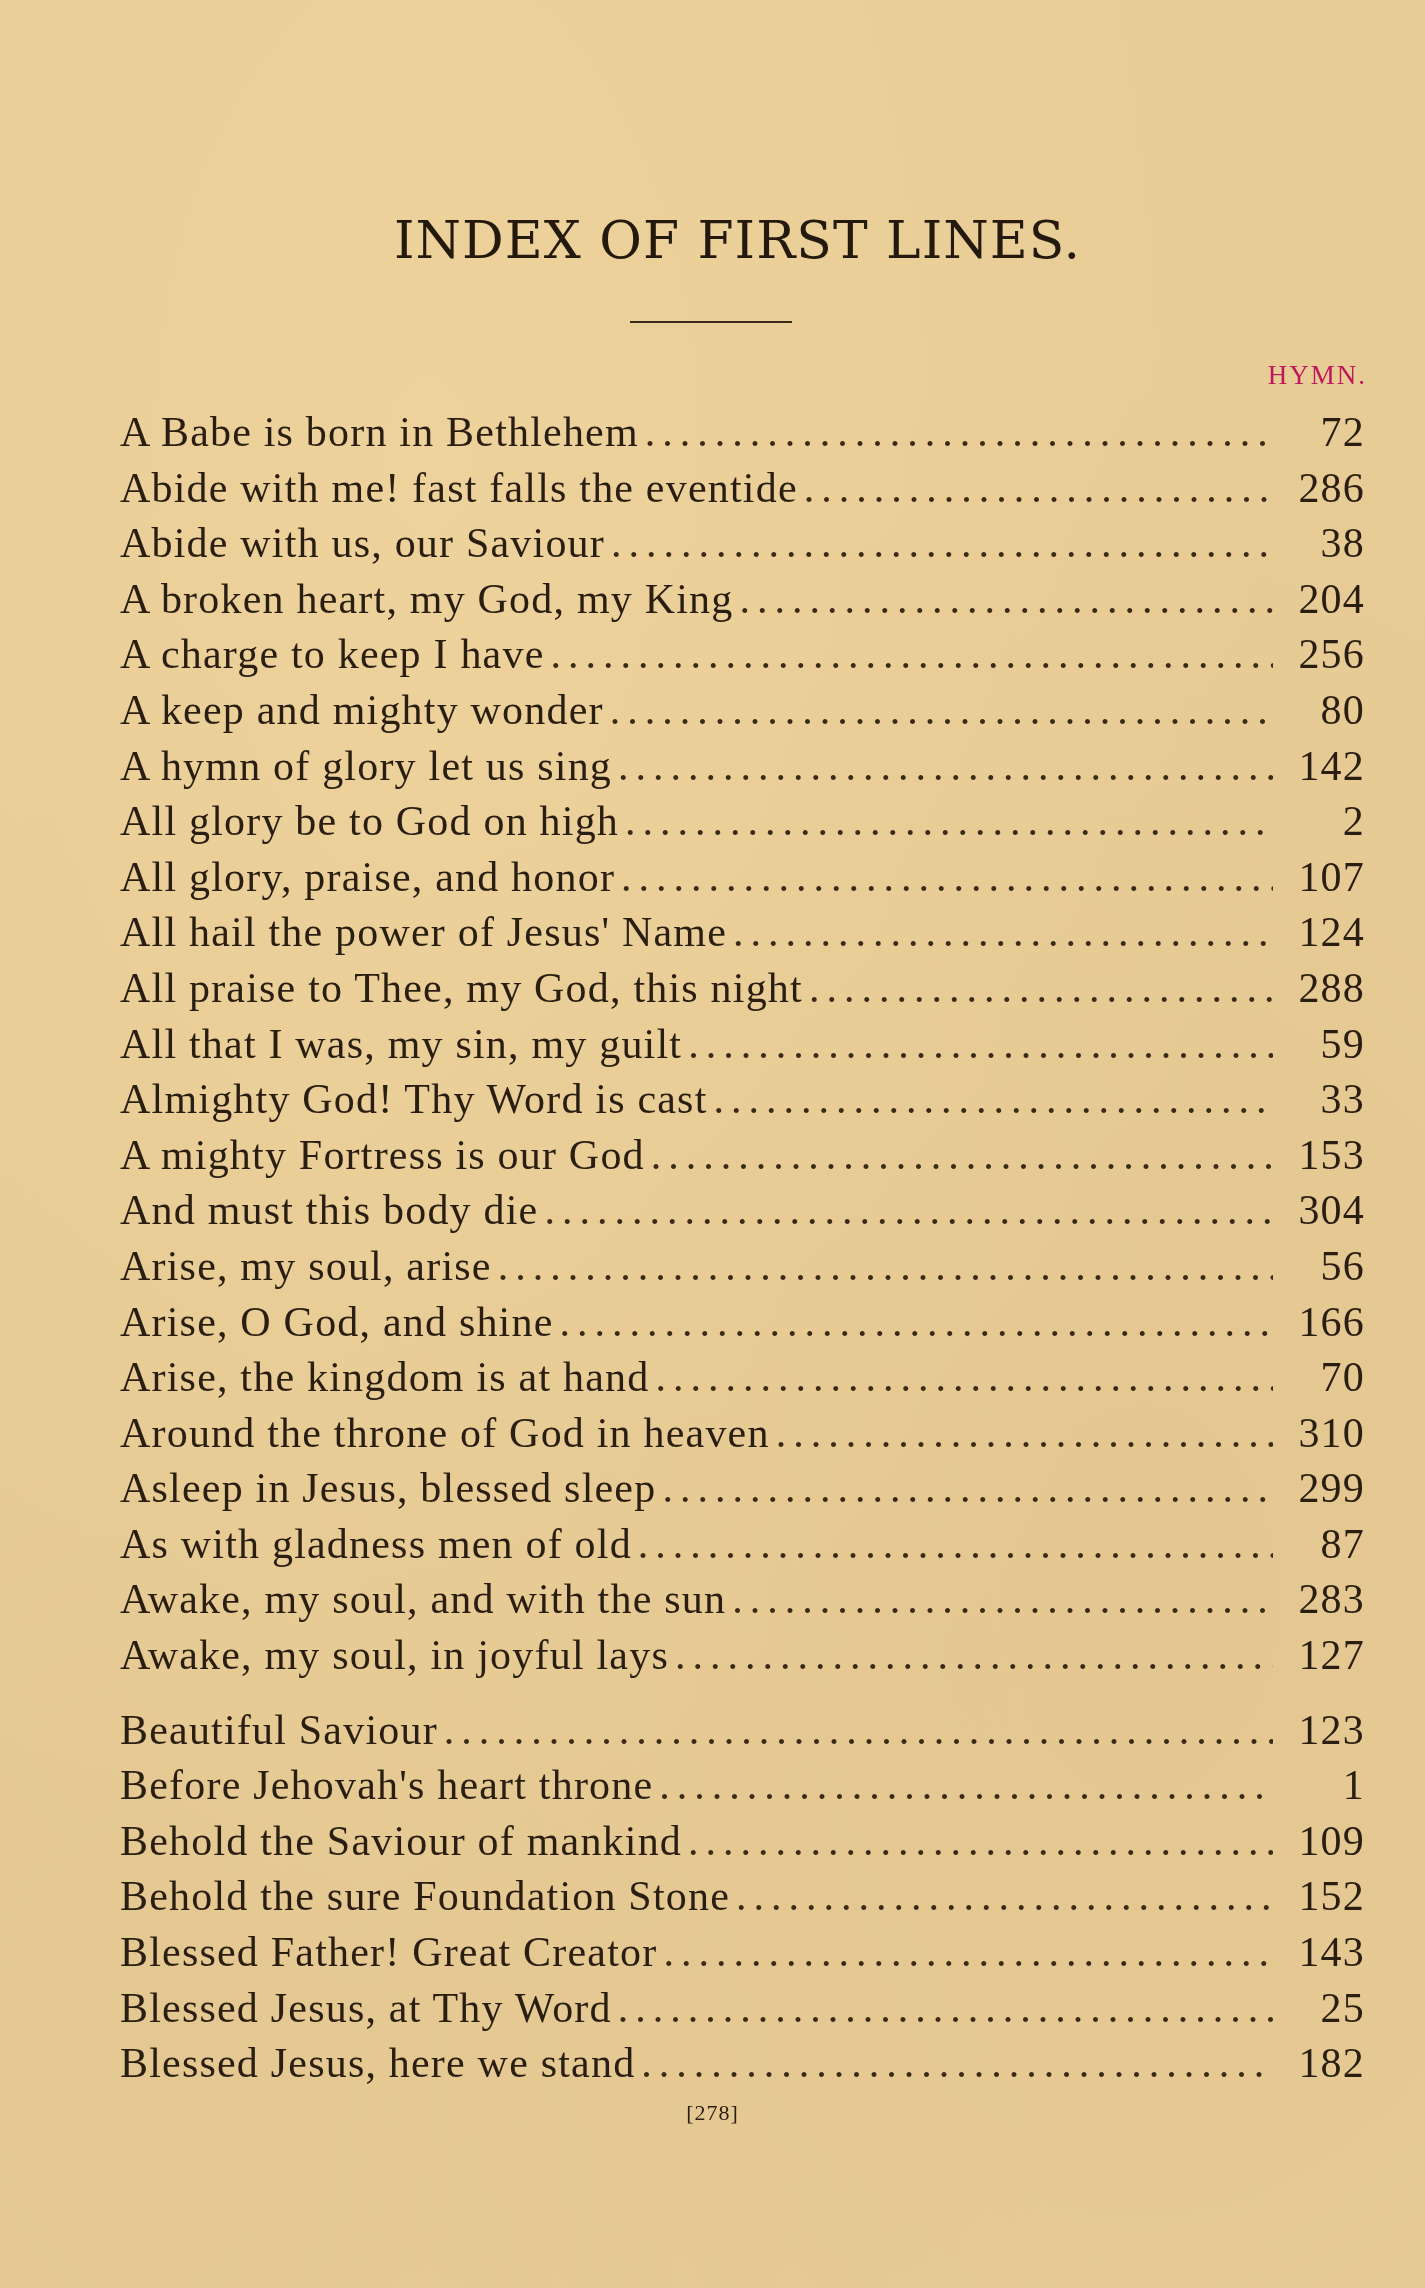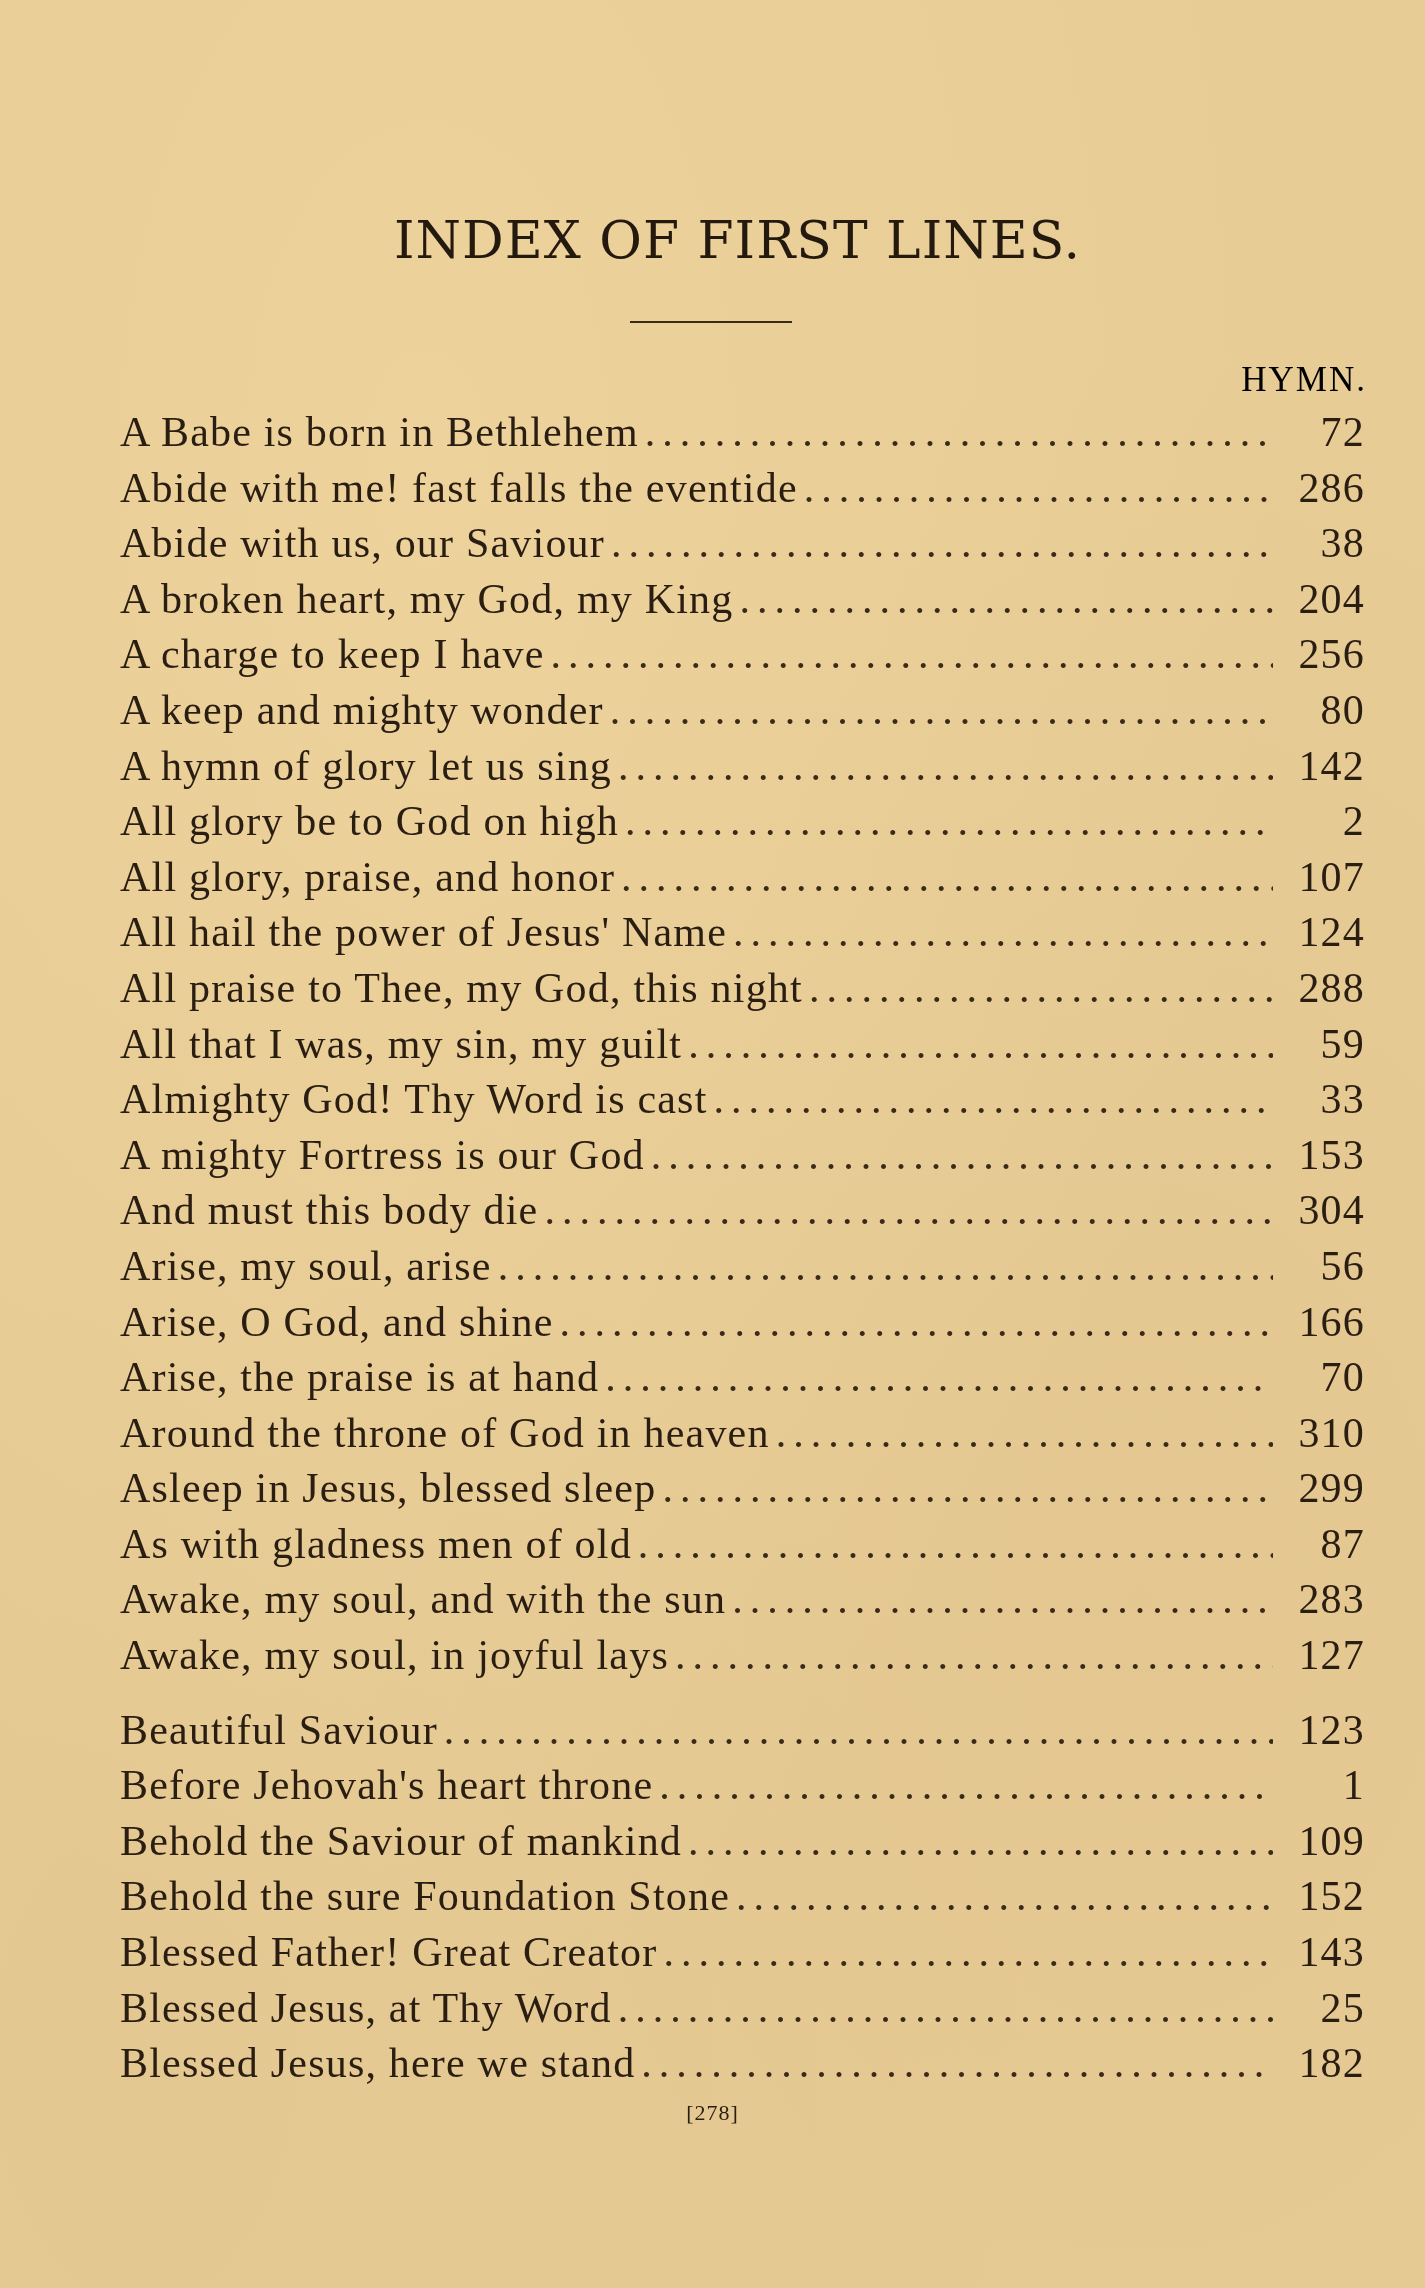--- a/index.html
+++ b/index.html
@@ -43,23 +43,23 @@
       top: 321px;
       left: 630px;
       width: 162px;
       height: 2px;
       background: #3a2a18;
     }
     .col-head {
       position: absolute;
       top: 360px;
       right: 58px;
-      font-size: 35px;
+      font-size: 27px;
       letter-spacing: 2px;
-      color: #000000;
+      color: #be185d;
     }
     .index-list {
       position: absolute;
       top: 405px;
       left: 120px;
       width: 1245px;
       list-style: none;
       margin: 0;
       padding: 0;
     }
@@ -192,21 +192,21 @@
         <span class="line-text">Arise, my soul, arise</span>
         <span class="leader"></span>
         <span class="num">56</span>
       </li>
     <li class="entry">
         <span class="line-text">Arise, O God, and shine</span>
         <span class="leader"></span>
         <span class="num">166</span>
       </li>
     <li class="entry">
-        <span class="line-text">Arise, the praise is at hand</span>
+        <span class="line-text">Arise, the kingdom is at hand</span>
         <span class="leader"></span>
         <span class="num">70</span>
       </li>
     <li class="entry">
         <span class="line-text">Around the throne of God in heaven</span>
         <span class="leader"></span>
         <span class="num">310</span>
       </li>
     <li class="entry">
         <span class="line-text">Asleep in Jesus, blessed sleep</span>

